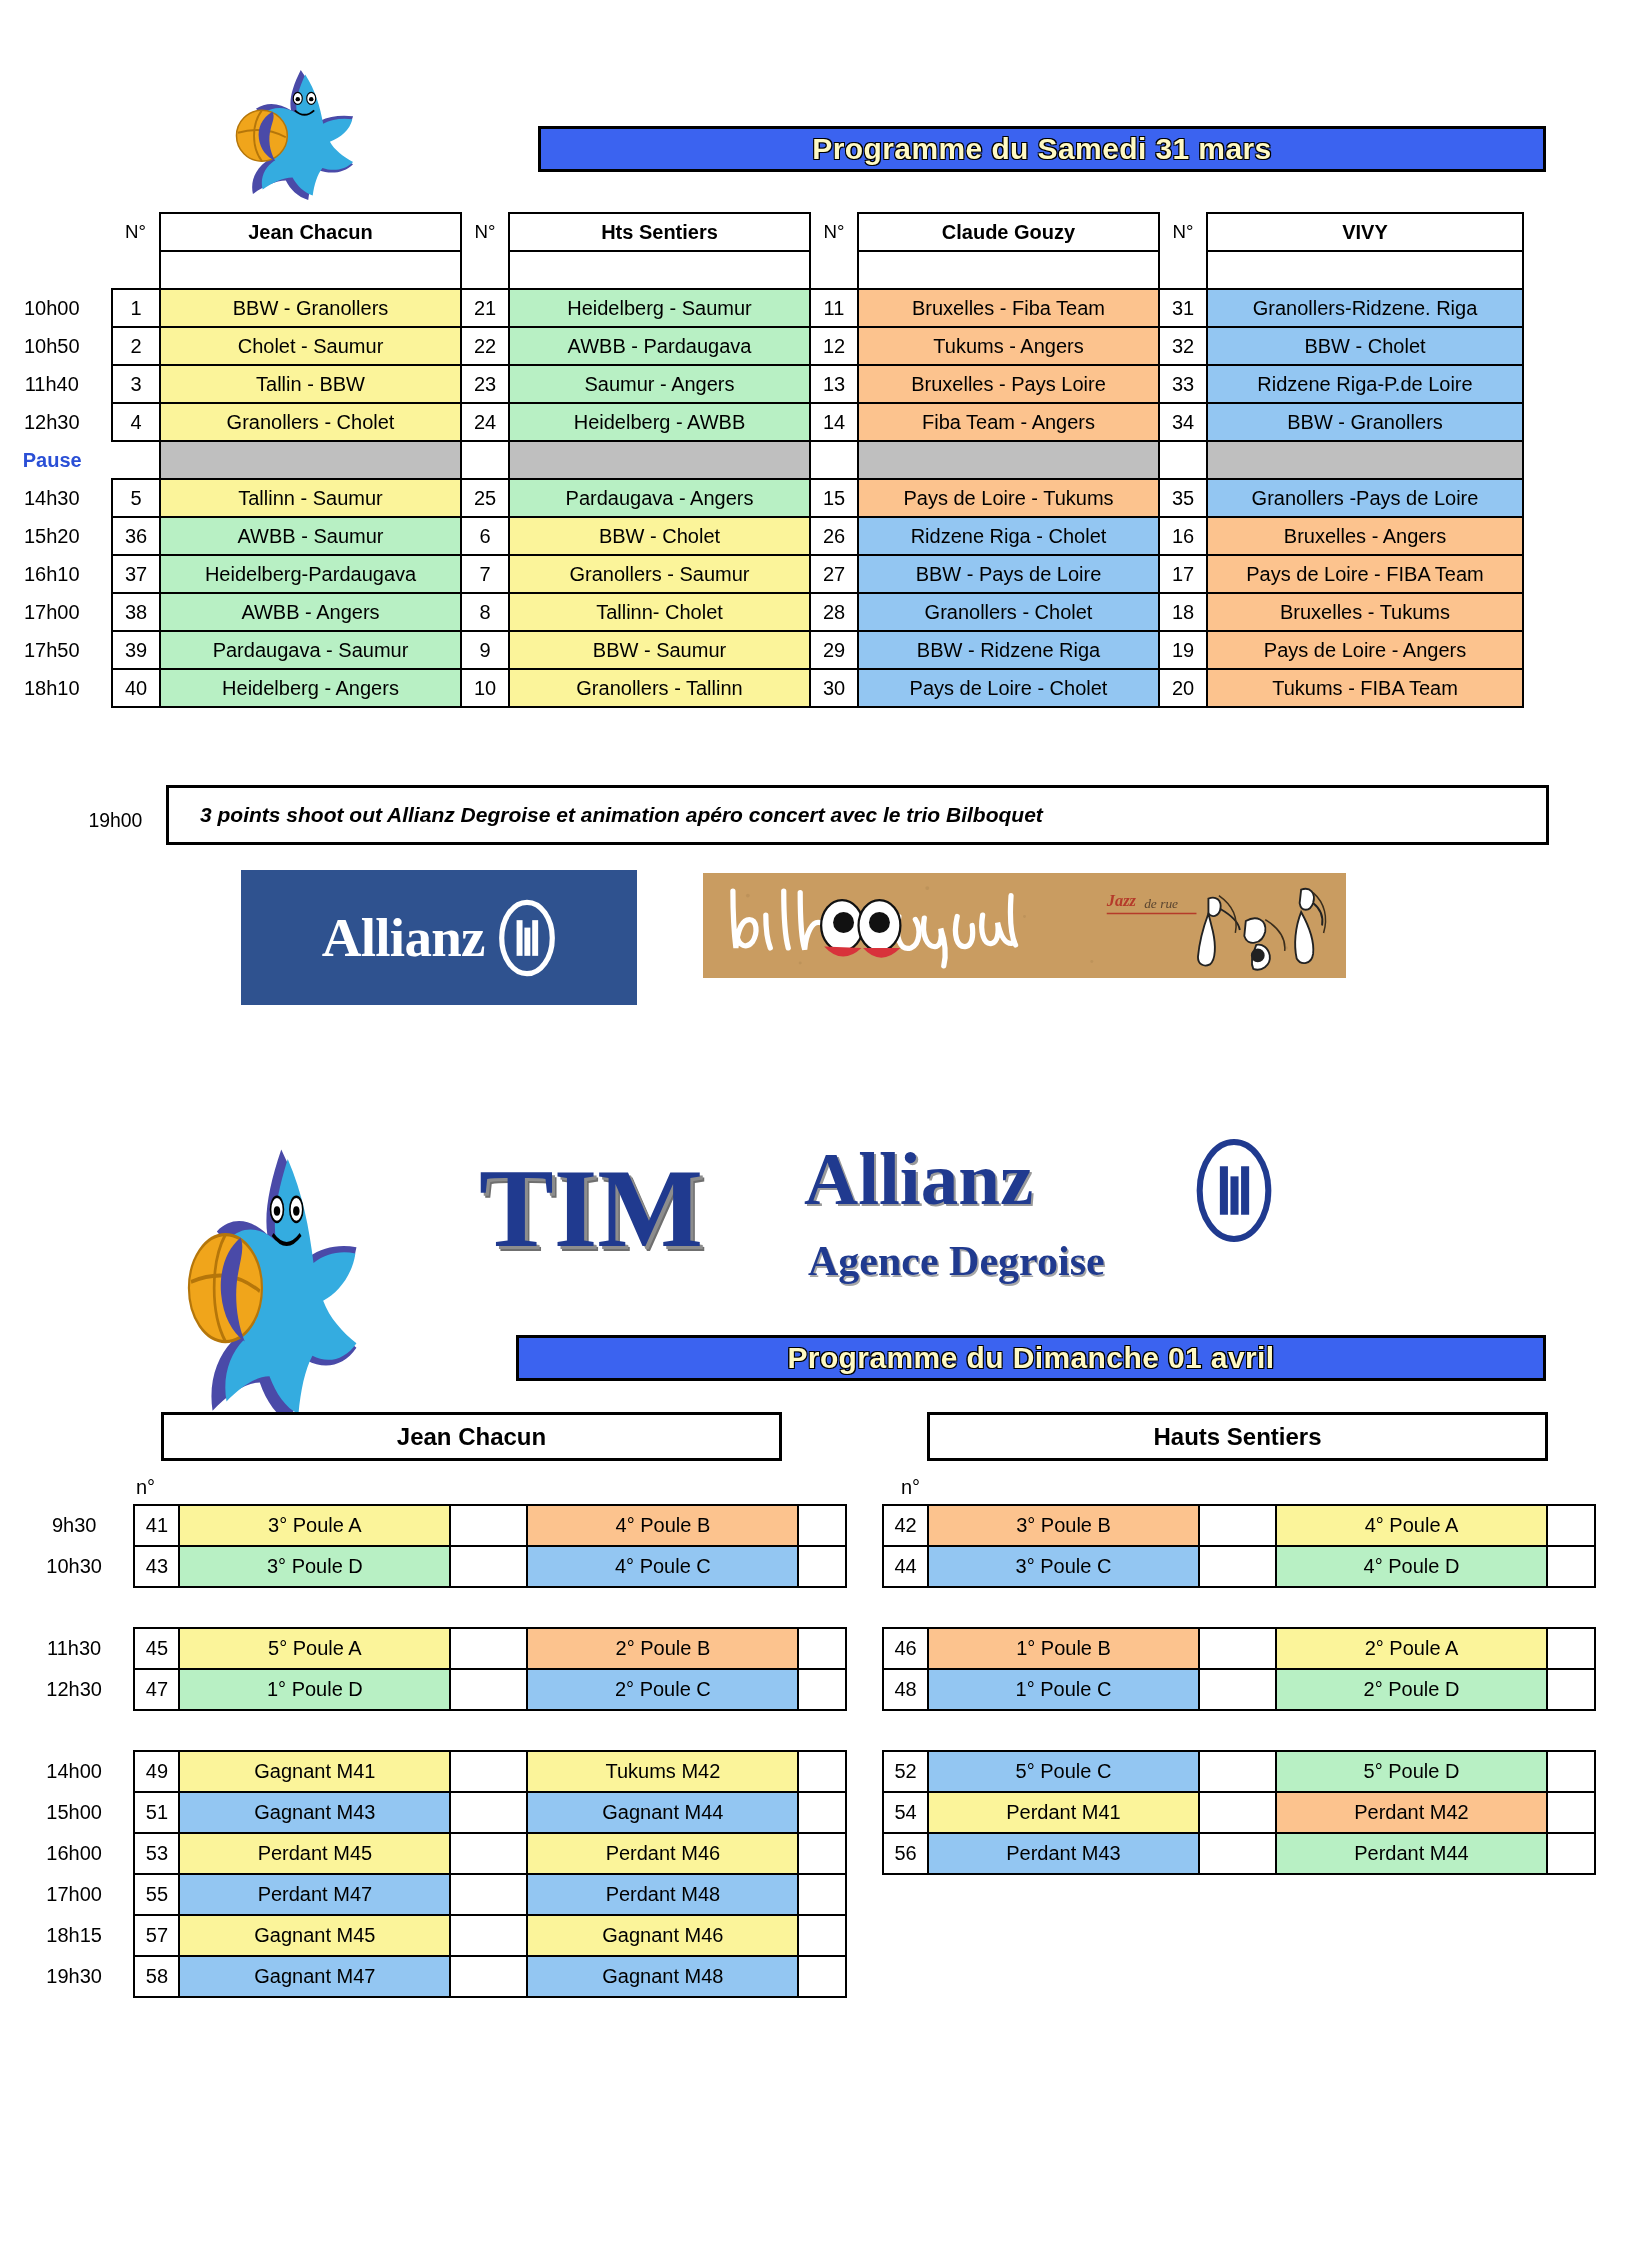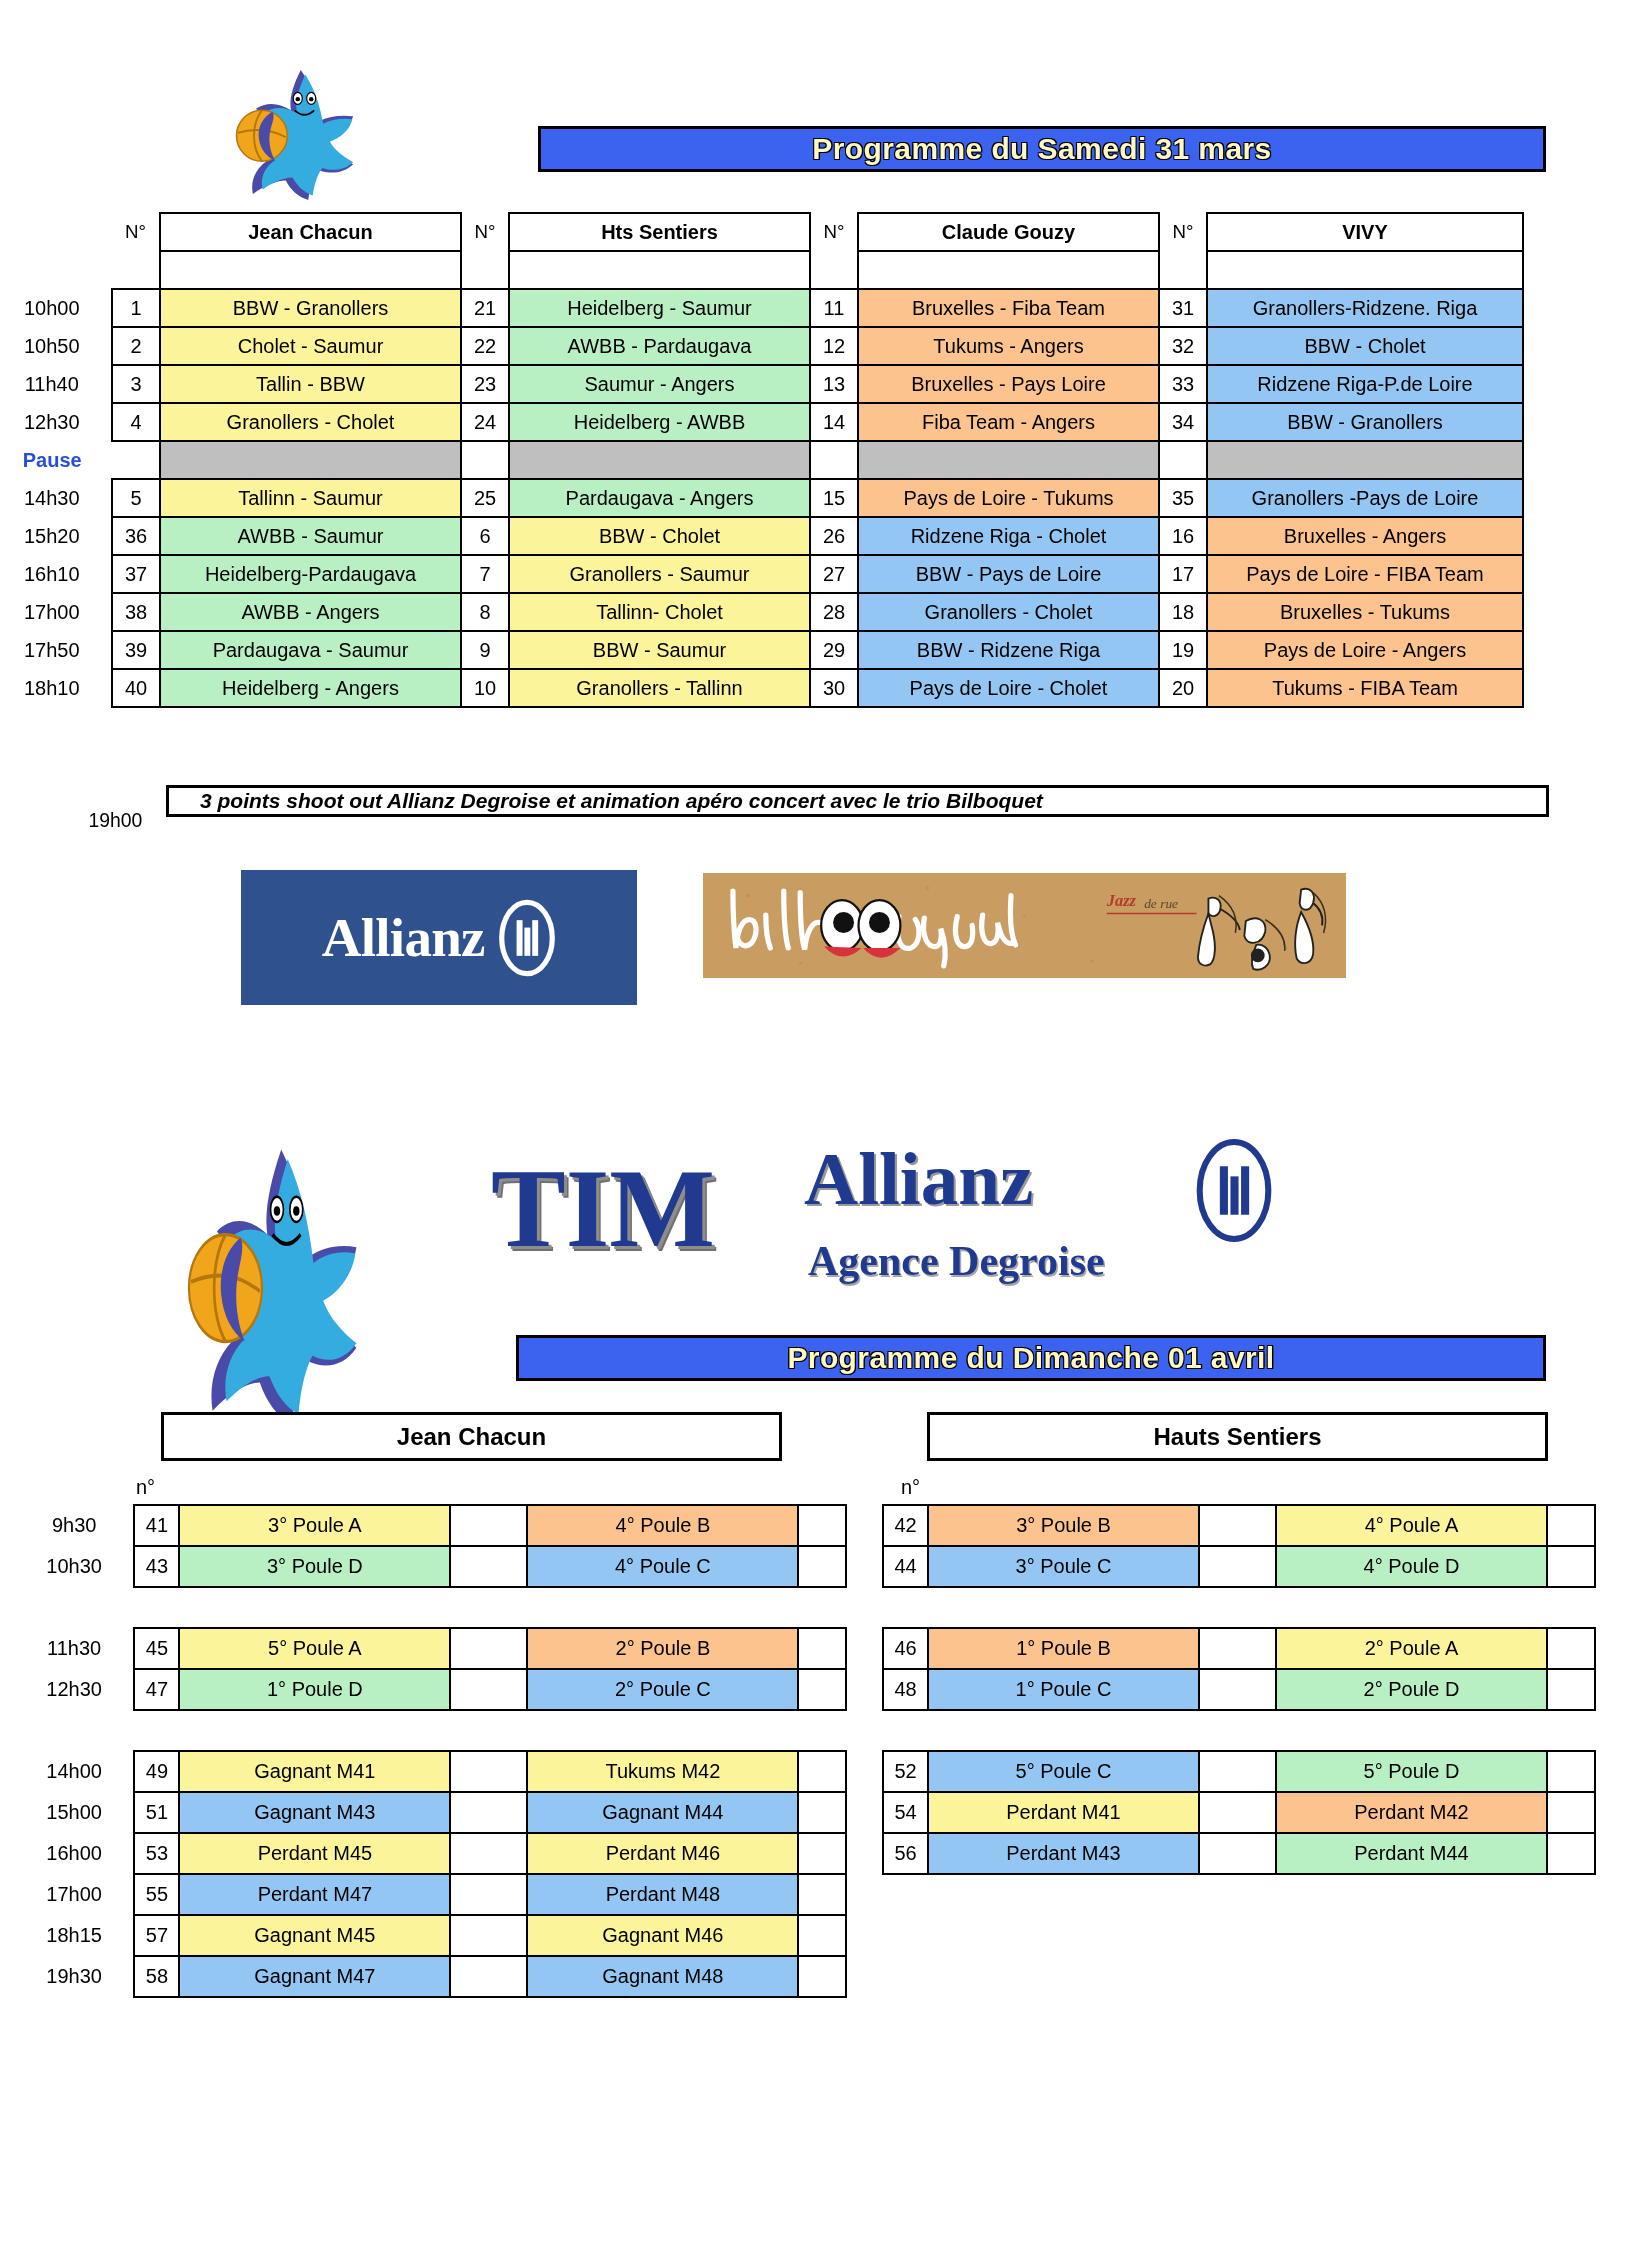--- a/index.html
+++ b/index.html
@@ -306,21 +306,21 @@
             <td class="t-num">30</td>
             <td class="t-match w-cg c-blue">Pays de Loire - Cholet</td>
             <td class="t-num">20</td>
             <td class="t-match w-vv c-orange">Tukums - FIBA Team</td>
           </tr>
         </tbody>
     </table>
   </div>
 
   <div class="evt-time" style="left:22.4px;top:809px;width:120px;text-align:right;">19h00</div>
-  <div class="evt-box" style="left:166px;top:785px;width:1383px;height:32px;">
+  <div class="evt-box" style="left:166px;top:785px;width:1383px;height:60px;">
     <span>3 points shoot out Allianz Degroise    et  animation apéro concert avec le trio Bilboquet</span>
   </div>
 
   <div class="allianz-box" style="left:241px;top:870px;width:396px;height:135px;">
     <span class="allianz-word">Allianz</span>
     <svg class="allianz-mark" viewBox="0 0 78 104">
       <ellipse cx="39" cy="52" rx="34" ry="48" fill="none" stroke="#fff" stroke-width="7"></ellipse>
       <rect x="25" y="28" width="8" height="48" fill="#fff"></rect>
       <rect x="35.5" y="38" width="8" height="38" fill="#fff"></rect>
       <rect x="46" y="28" width="8" height="48" fill="#fff"></rect>
@@ -410,21 +410,21 @@
         <circle cx="60" cy="96" r="34" fill="#f0a51b" stroke="#b5760a" stroke-width="2"></circle>
         <path d="M60 62 C46 80 46 112 60 130" stroke="#b5760a" stroke-width="2.5" fill="none"></path>
         <path d="M28 92 C50 86 70 86 92 98" stroke="#b5760a" stroke-width="2.5" fill="none"></path>
         <path d="M74 64 C60 72 54 86 56 100 C58 114 66 124 78 130
                  C70 116 68 100 72 86 C74 78 78 70 74 64 Z" fill="#4a4aa8"></path>
       </g>
     </svg>
   </div>
 
   <div class="tim-logo" style="left:479px;top:1144px;width:1077px;height:187px;">
-    <span class="tim-text" style="position:absolute;left:12px;top:7.5px;font-size:112px;line-height:112px;">TIM</span>
+    <span class="tim-text" style="position:absolute;left:0px;top:7.5px;font-size:112px;line-height:112px;">TIM</span>
     <span class="tim-text" style="position:absolute;left:325px;top:-3px;font-size:75px;line-height:75px;text-shadow:2.2px 2.2px 0 #9a9a9a;">Allianz</span>
     <svg style="position:absolute;left:710px;top:-6px;" width="90" height="105" viewBox="0 0 78 104">
       <ellipse cx="39" cy="52" rx="34" ry="48" fill="none" stroke="#203a8f" stroke-width="6"></ellipse>
       <rect x="25" y="28" width="8" height="48" fill="#203a8f"></rect>
       <rect x="35.5" y="38" width="8" height="38" fill="#203a8f"></rect>
       <rect x="46" y="28" width="8" height="48" fill="#203a8f"></rect>
     </svg>
     <span class="tim-text" style="position:absolute;left:329px;top:96px;font-size:42px;line-height:42px;text-shadow:1.5px 1.5px 0 #a7a7a7;">Agence Degroise</span>
   </div>
 

